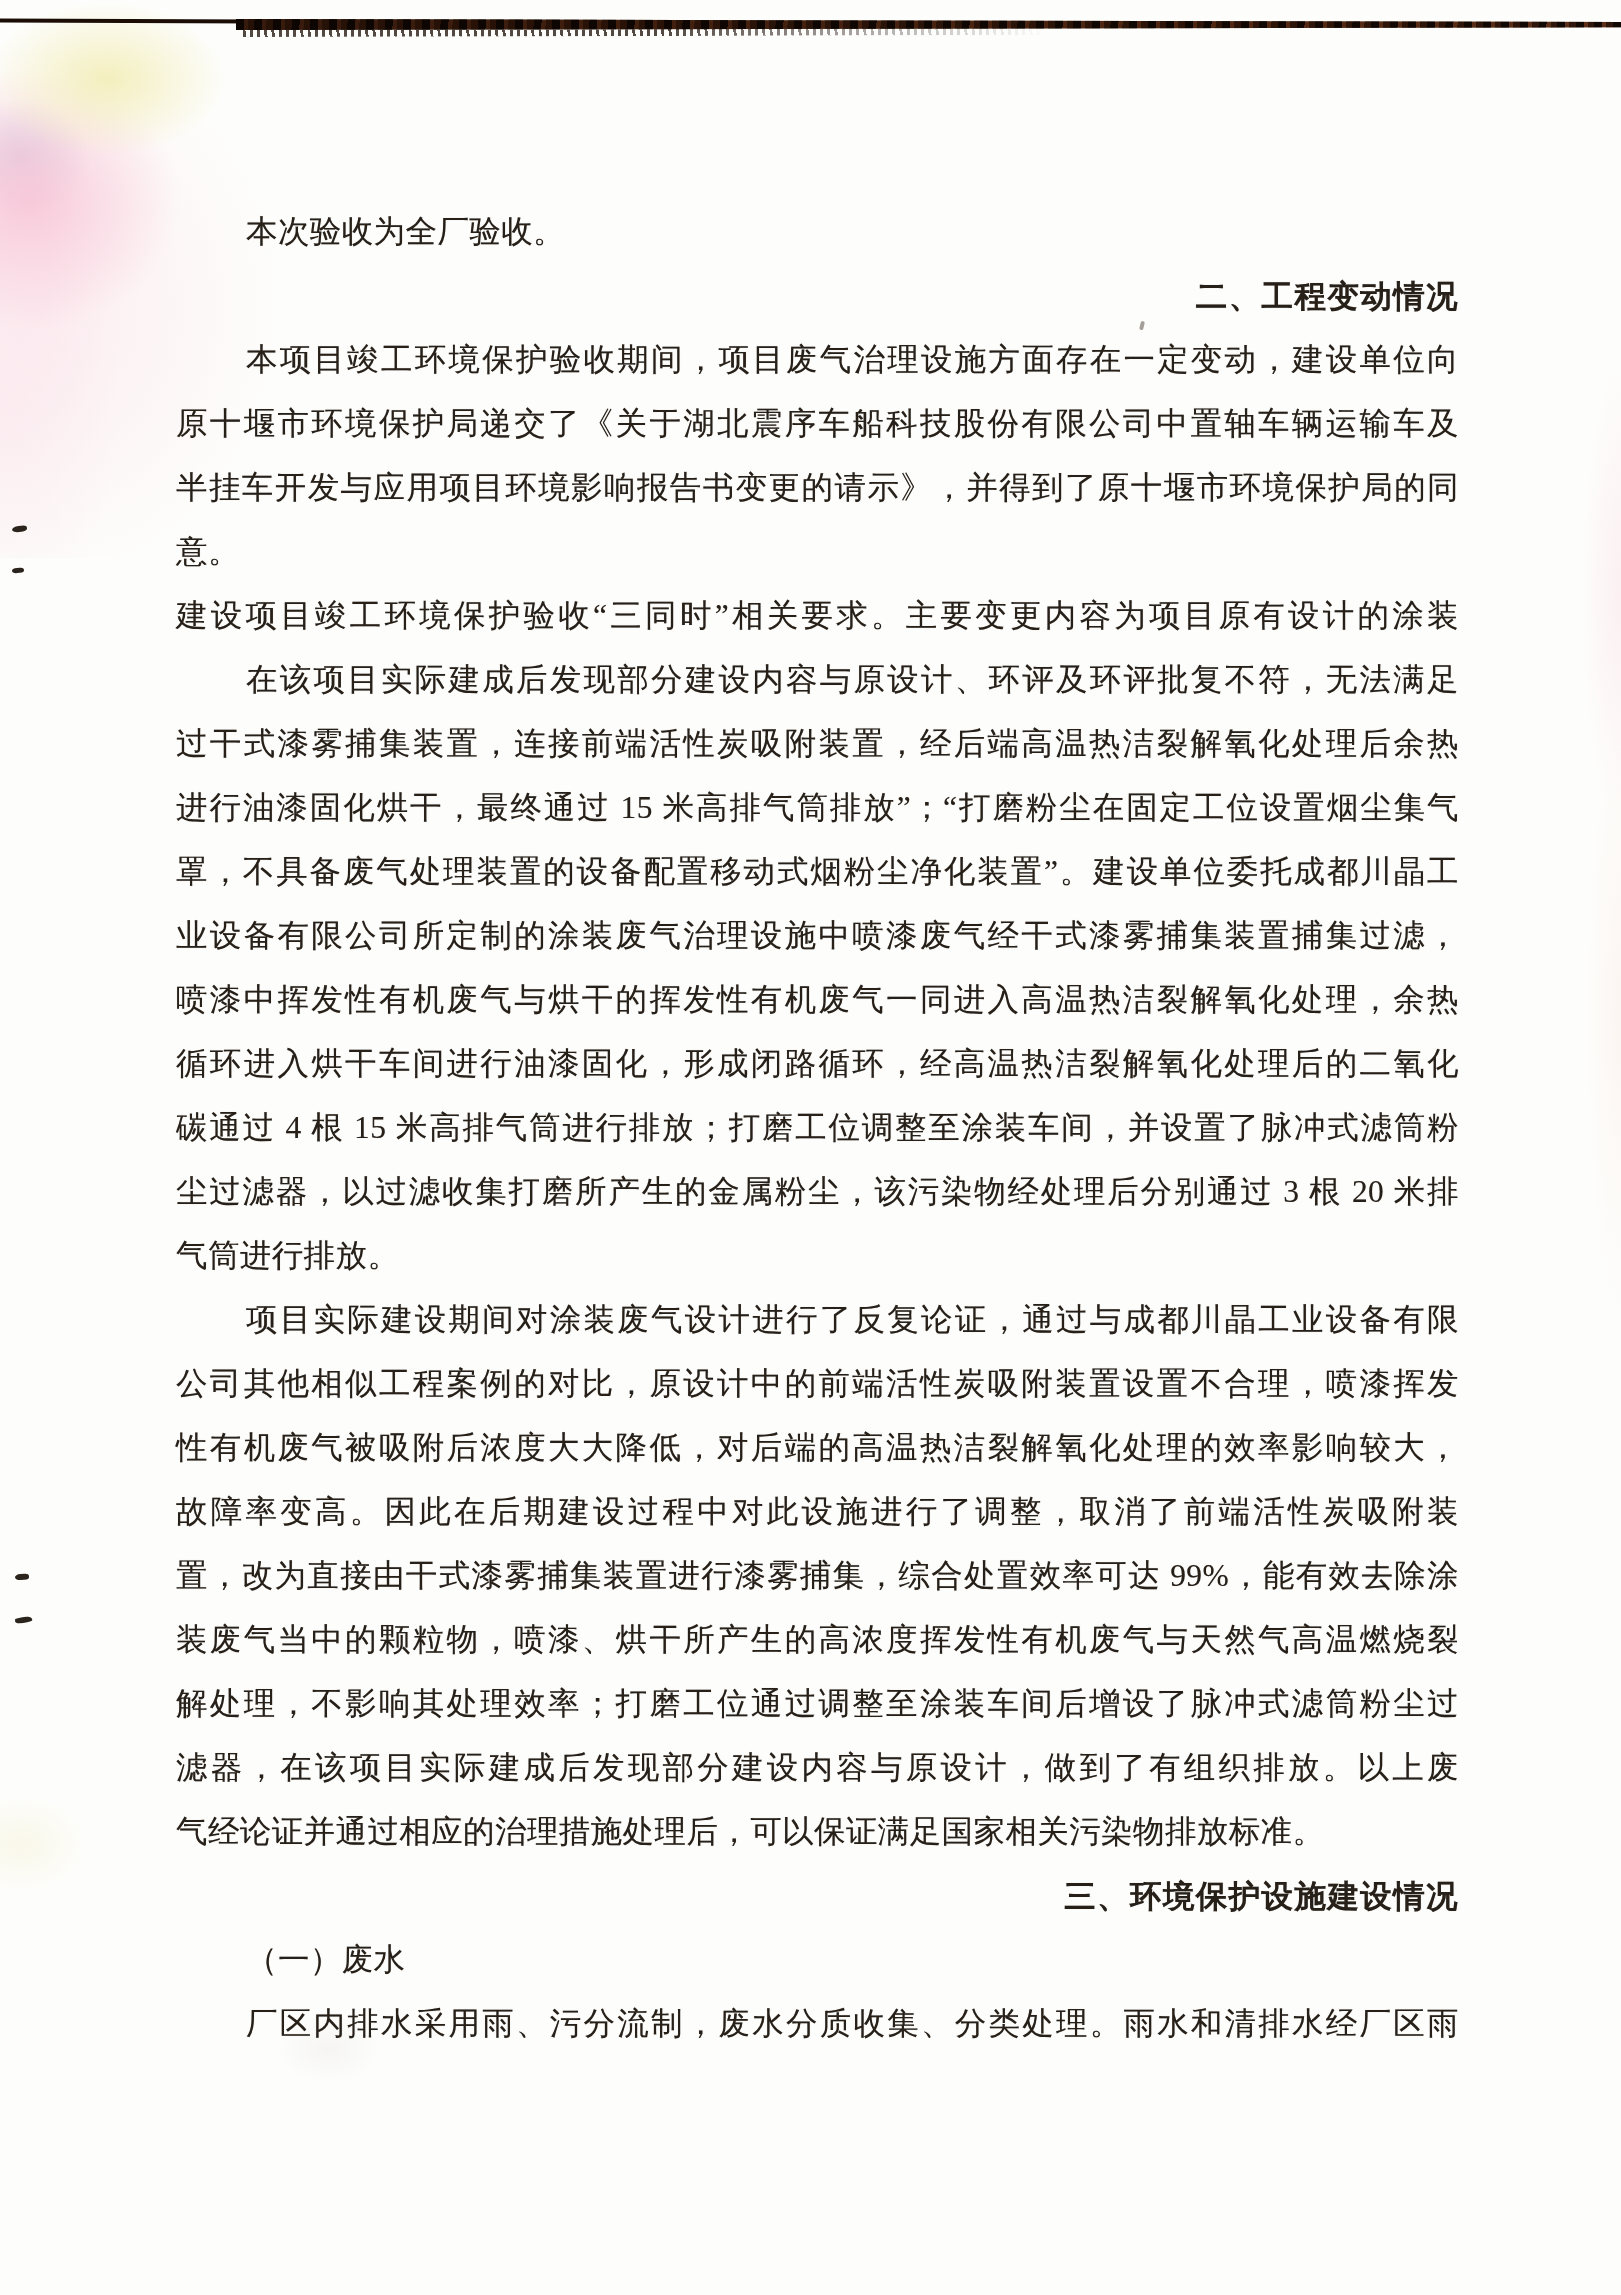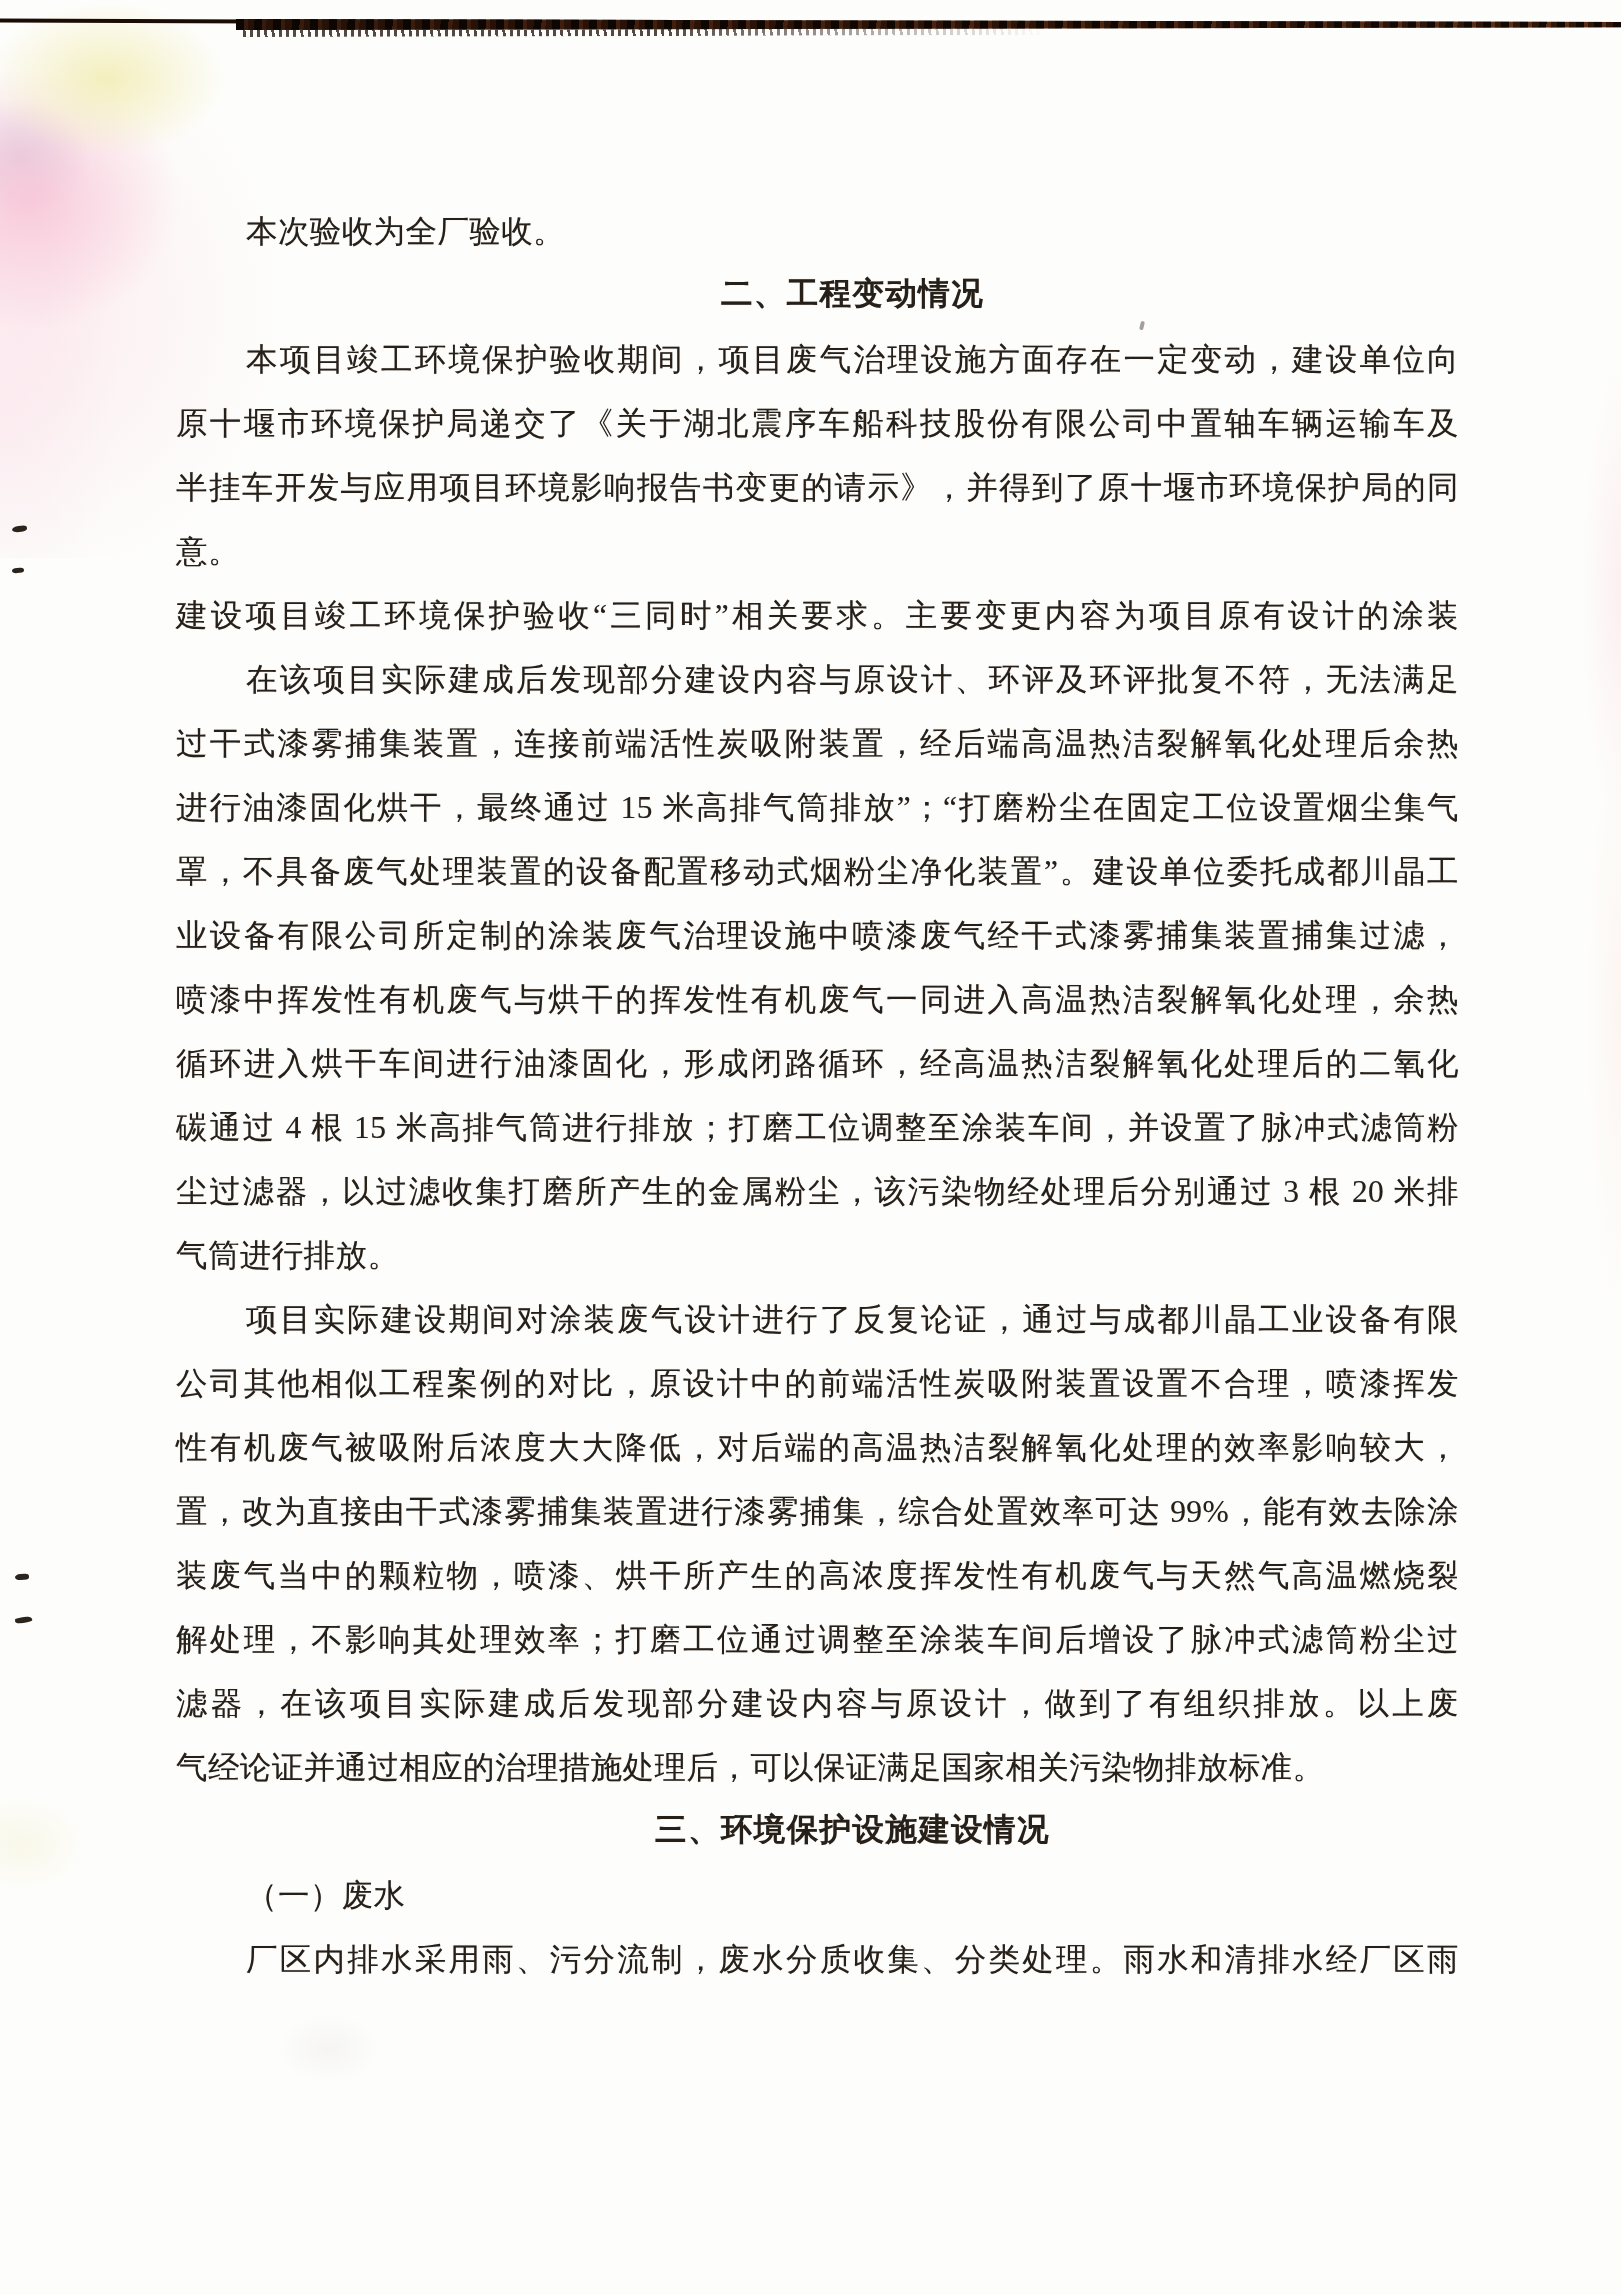--- a/index.html
+++ b/index.html
@@ -57,22 +57,22 @@
     color:var(--ink,#272019);
     text-shadow:0 0 0.7px rgba(43,36,29,.40);
   }
   .doc p{
     margin:0;height:64px;line-height:64px;
     font-size:31.5px;letter-spacing:0.4px;
   }
   .doc p.full{text-align:justify;text-align-last:justify;text-justify:inter-ideograph;}
   .doc p.end{text-align:left;}
   .doc p.heading{
-    font-family:Liberation Mono, monospace;
-    font-weight:700;letter-spacing:1.4px;text-align:center;
+    font-family:Liberation Sans, sans-serif;
+    font-weight:700;letter-spacing:1.4px;text-align:right;
   }
   .doc p.indent{text-indent:70px;}
 
   
   .pen{position:absolute;z-index:5;background:var(--pen-mark,#2b241d);
        border-radius:60% 45% 50% 60% / 70% 55% 60% 70%;}
   .pm1{left:12px;top:526px;width:15px;height:5.7px;transform:rotate(-7deg);}
   .pm2{left:12px;top:568px;width:12px;height:5px;transform:rotate(-5deg);}
   .pm3{left:15px;top:1574px;width:13.6px;height:6.4px;transform:rotate(-3deg);}
   .pm4{left:15px;top:1617px;width:17px;height:5.7px;transform:rotate(-14deg);
@@ -106,20 +106,21 @@
       <p class="doc-line full">罩，不具备废气处理装置的设备配置移动式烟粉尘净化装置”。建设单位委托成都川晶工</p>
       <p class="doc-line full">业设备有限公司所定制的涂装废气治理设施中喷漆废气经干式漆雾捕集装置捕集过滤，</p>
       <p class="doc-line full">喷漆中挥发性有机废气与烘干的挥发性有机废气一同进入高温热洁裂解氧化处理，余热</p>
       <p class="doc-line full">循环进入烘干车间进行油漆固化，形成闭路循环，经高温热洁裂解氧化处理后的二氧化</p>
       <p class="doc-line full">碳通过 4 根 15 米高排气筒进行排放；打磨工位调整至涂装车间，并设置了脉冲式滤筒粉</p>
       <p class="doc-line full">尘过滤器，以过滤收集打磨所产生的金属粉尘，该污染物经处理后分别通过 3 根 20 米排</p>
       <p class="doc-line end">气筒进行排放。</p>
       <p class="doc-line full indent">项目实际建设期间对涂装废气设计进行了反复论证，通过与成都川晶工业设备有限</p>
       <p class="doc-line full">公司其他相似工程案例的对比，原设计中的前端活性炭吸附装置设置不合理，喷漆挥发</p>
       <p class="doc-line full">性有机废气被吸附后浓度大大降低，对后端的高温热洁裂解氧化处理的效率影响较大，</p>
+      <p class="doc-line full">故障率变高。因此在后期建设过程中对此设施进行了调整，取消了前端活性炭吸附装</p>
       <p class="doc-line full">置，改为直接由干式漆雾捕集装置进行漆雾捕集，综合处置效率可达 99%，能有效去除涂</p>
       <p class="doc-line full">装废气当中的颗粒物，喷漆、烘干所产生的高浓度挥发性有机废气与天然气高温燃烧裂</p>
       <p class="doc-line full">解处理，不影响其处理效率；打磨工位通过调整至涂装车间后增设了脉冲式滤筒粉尘过</p>
       <p class="doc-line full">滤器，在该项目实际建成后发现部分建设内容与原设计，做到了有组织排放。以上废</p>
       <p class="doc-line end">气经论证并通过相应的治理措施处理后，可以保证满足国家相关污染物排放标准。</p>
       <p class="doc-line heading indent">三、环境保护设施建设情况</p>
       <p class="doc-line end indent">（一）废水</p>
       <p class="doc-line full indent">厂区内排水采用雨、污分流制，废水分质收集、分类处理。雨水和清排水经厂区雨</p>
     </div>
 

